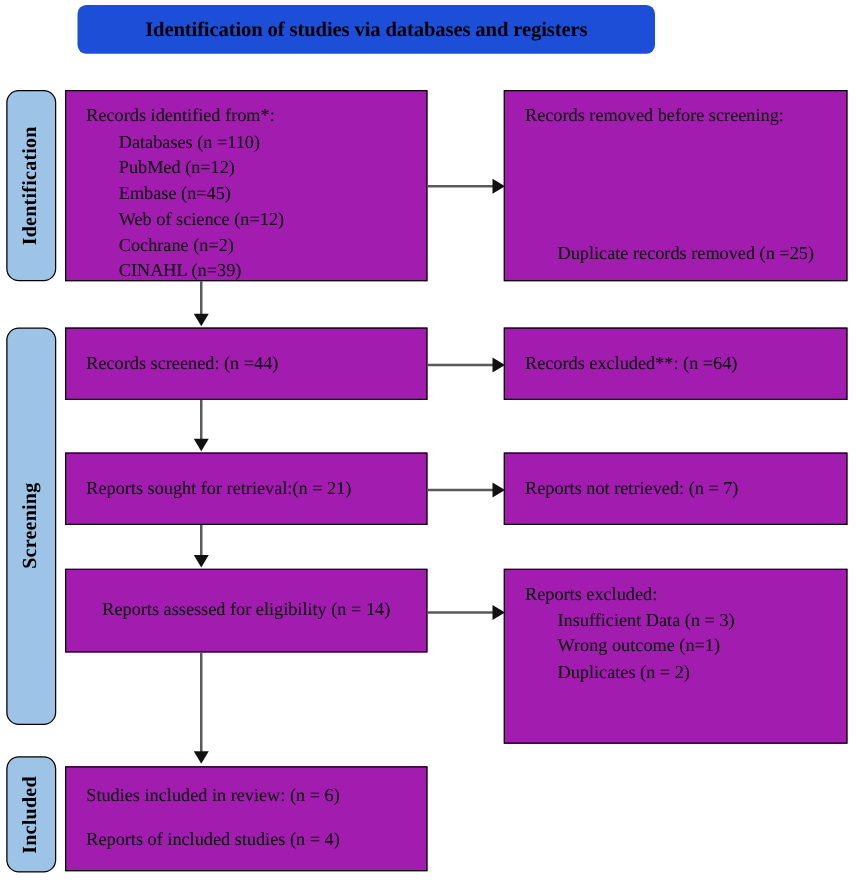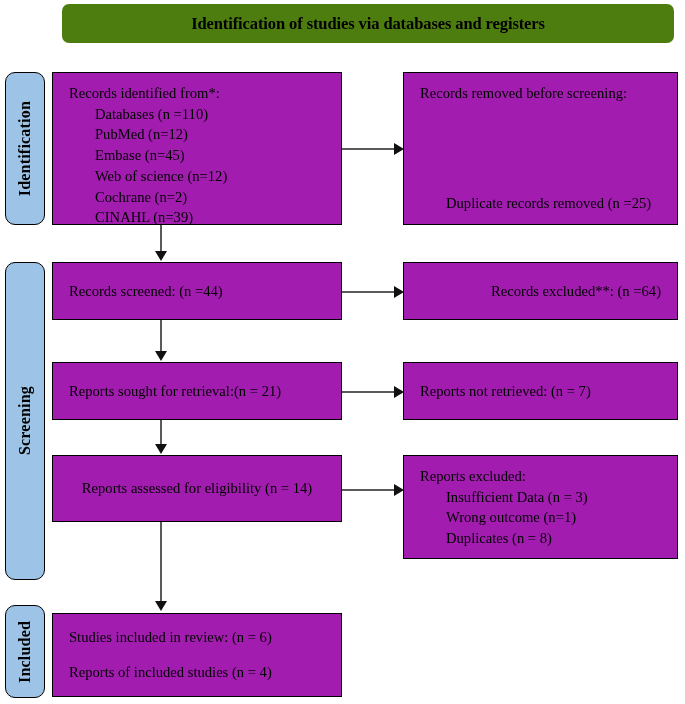--- a/index.html
+++ b/index.html
@@ -21,23 +21,23 @@
     left: 0; top: 0;
     width: 685px;
     height: 704px;
   }
 
   
   .banner {
     position: absolute;
     left: 62px;
     top: 4px;
-    width: 612px;
+    width: 462px;
     height: 39px;
-    background: #4d7c0f;
+    background: #1d4ed8;
     border-radius: 7px;
     display: flex;
     align-items: center;
     justify-content: center;
     box-sizing: border-box;
   }
   .banner-text {
     font-family: "Liberation Serif", "DejaVu Serif", serif;
     font-weight: bold;
     font-size: 16.5px;
@@ -105,23 +105,23 @@
 
   
   #box-identified   { left: 52px; top: 72px;  width: 290px; height: 153px; }
   #box-screened     { left: 52px; top: 262px; width: 290px; height: 58px; }
   #box-sought       { left: 52px; top: 362px; width: 290px; height: 58px; }
   #box-assessed     { left: 52px; top: 455px; width: 290px; height: 67px; align-items: center; }
   #box-included     { left: 52px; top: 613px; width: 290px; height: 84px; }
 
   
   #box-removed      { left: 403px; top: 72px;  width: 275px; height: 153px; justify-content: space-between; }
-  #box-excluded1    { left: 403px; top: 262px; width: 275px; height: 58px; align-items: flex-end; }
+  #box-excluded1    { left: 403px; top: 262px; width: 275px; height: 58px; }
   #box-notretrieved { left: 403px; top: 362px; width: 275px; height: 58px; }
-  #box-excluded2    { left: 403px; top: 455px; width: 275px; height: 104px; }
+  #box-excluded2    { left: 403px; top: 455px; width: 275px; height: 140px; }
 
   
   .conn { position: absolute; }
   .conn .stem-v {
     position: absolute;
     width: 1.6px;
     background: #5a5a5a;
     left: 0; top: 0;
   }
   .conn .stem-h {
@@ -230,21 +230,21 @@
   </div>
 
   <div class="box vcenter" id="box-assessed">
     <div class="ln">Reports assessed for eligibility (n = 14)</div>
   </div>
 
   <div class="box" id="box-excluded2">
     <div class="ln">Reports excluded:</div>
     <div class="ln indent">Insufficient Data (n = 3)</div>
     <div class="ln indent">Wrong outcome (n=1)</div>
-    <div class="ln indent">Duplicates (n = 8)</div>
+    <div class="ln indent">Duplicates (n = 2)</div>
   </div>
 
   <div class="box vcenter" id="box-included">
     <div class="ln">Studies included in review: (n = 6)</div>
     <div class="ln gap">Reports of included studies (n = 4)</div>
   </div>
 
   <div class="conn" id="conn-v1">
     <div class="stem-v"></div>
     <div class="head-down"></div>

